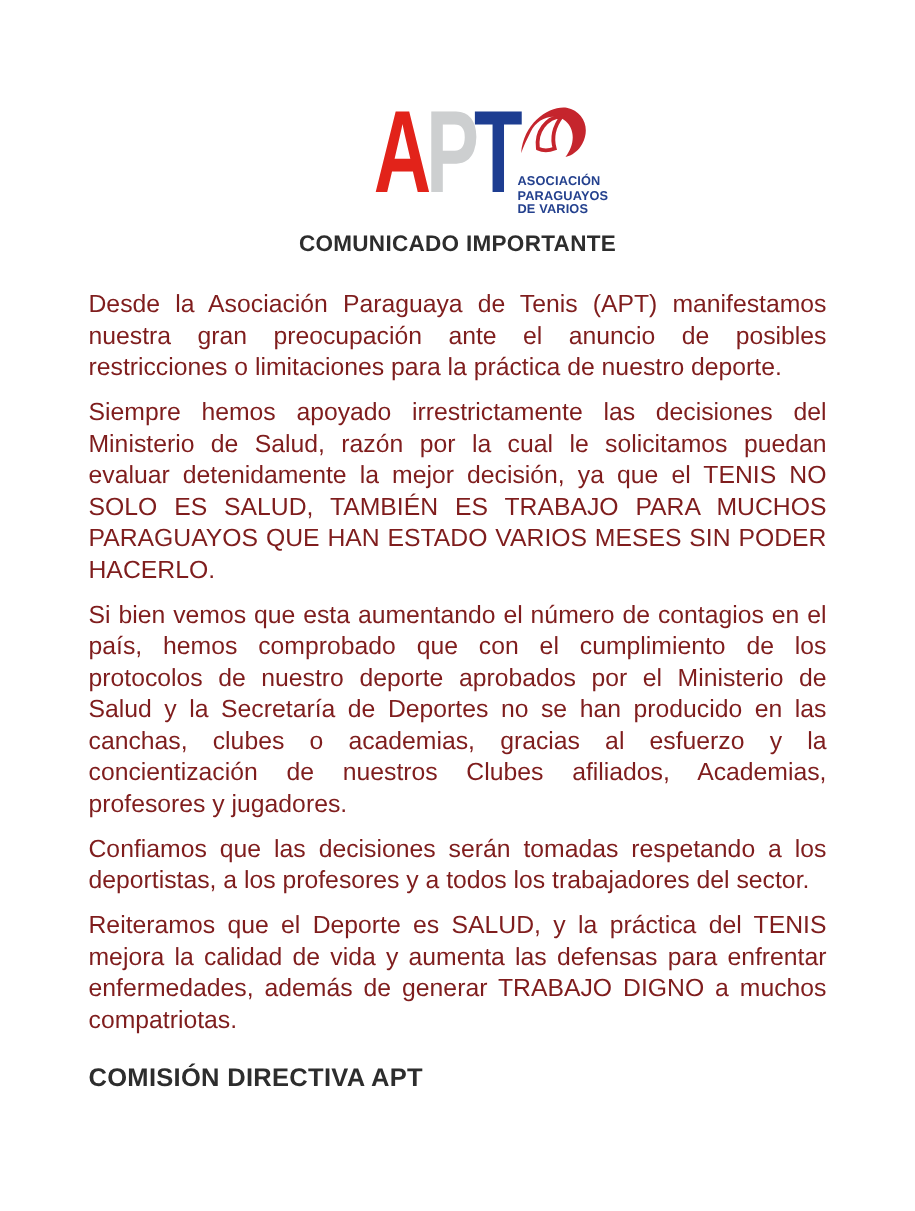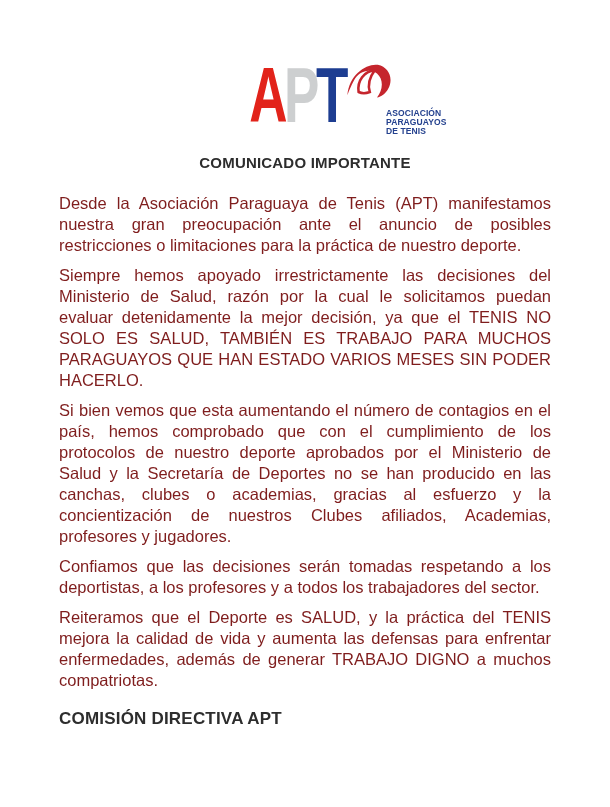--- a/index.html
+++ b/index.html
@@ -9,21 +9,21 @@
     height: 807px;
     background: #ffffff;
     font-family: "Liberation Sans", sans-serif;
     overflow: hidden;
   }
 
   
   .logo {
     display: flex;
     justify-content: center;
-    align-items: flex-start;
+    align-items: flex-end;
     padding-top: 60px;
     height: 84px;
     padding-left: 31px;
   }
   .letters-box {
     position: relative;
     width: 100px;
     height: 78px;
   }
   .apt {
@@ -46,21 +46,20 @@
     align-items: flex-start;
   }
   .brand svg { display: block; }
   .org {
     margin-top: 1px;
     font-size: 8.5px;
     font-weight: bold;
     line-height: 1.08;
     letter-spacing: 0.1px;
     white-space: nowrap;
-    margin-left: 41px;
   }
 
   
   .title {
     margin-top: 10px;
     text-align: center;
     font-size: 15px;
     font-weight: bold;
     letter-spacing: 0.2px;
   }
@@ -98,21 +97,21 @@
       </div>
     </div>
     <div class="brand">
       <svg width="48" height="48" viewBox="0 0 60 60">
         <path d="M3 44 C5 18 27 4 41 6 C55 9 61 23 54 36 C51 42 45 46 40 47 C47 38 49 25 40 17 C31 10 17 14 11 26 C8 32 5 38 3 44 Z" fill="#c5252d"></path>
         <path d="M17 40 C15 26 24 14 37 13 C31 21 28 30 31 40 C26 42 21 42 17 40 Z" fill="none" stroke="#c5252d" stroke-width="3.2"></path>
       </svg>
       <div class="org" style="color: rgb(36, 65, 142);">
         <div>ASOCIACIÓN</div>
         <div>PARAGUAYOS</div>
-        <div>DE TENIS</div>
+        <div>DE VARIOS</div>
       </div>
     </div>
   </div>
 
   <div class="title" style="color: rgb(45, 45, 45);">COMUNICADO IMPORTANTE</div>
 
   <div class="body" style="color: #7f1d1d;">
     <p class="par">Desde la Asociación Paraguaya de Tenis (APT) manifestamos nuestra gran preocupación ante el anuncio de posibles restricciones o limitaciones para la práctica de nuestro deporte.</p>
     <p class="par">Siempre hemos apoyado irrestrictamente las decisiones del Ministerio de Salud, razón por la cual le solicitamos puedan evaluar detenidamente la mejor decisión, ya que el TENIS NO SOLO ES SALUD, TAMBIÉN ES TRABAJO PARA MUCHOS PARAGUAYOS QUE HAN ESTADO VARIOS MESES SIN PODER HACERLO.</p>
     <p class="par">Si bien vemos que esta aumentando el número de contagios en el país, hemos comprobado que con el cumplimiento de los protocolos de nuestro deporte aprobados por el Ministerio de Salud y la Secretaría de Deportes no se han producido en las canchas, clubes o academias, gracias al esfuerzo y la concientización de nuestros Clubes afiliados, Academias, profesores y jugadores.</p>

